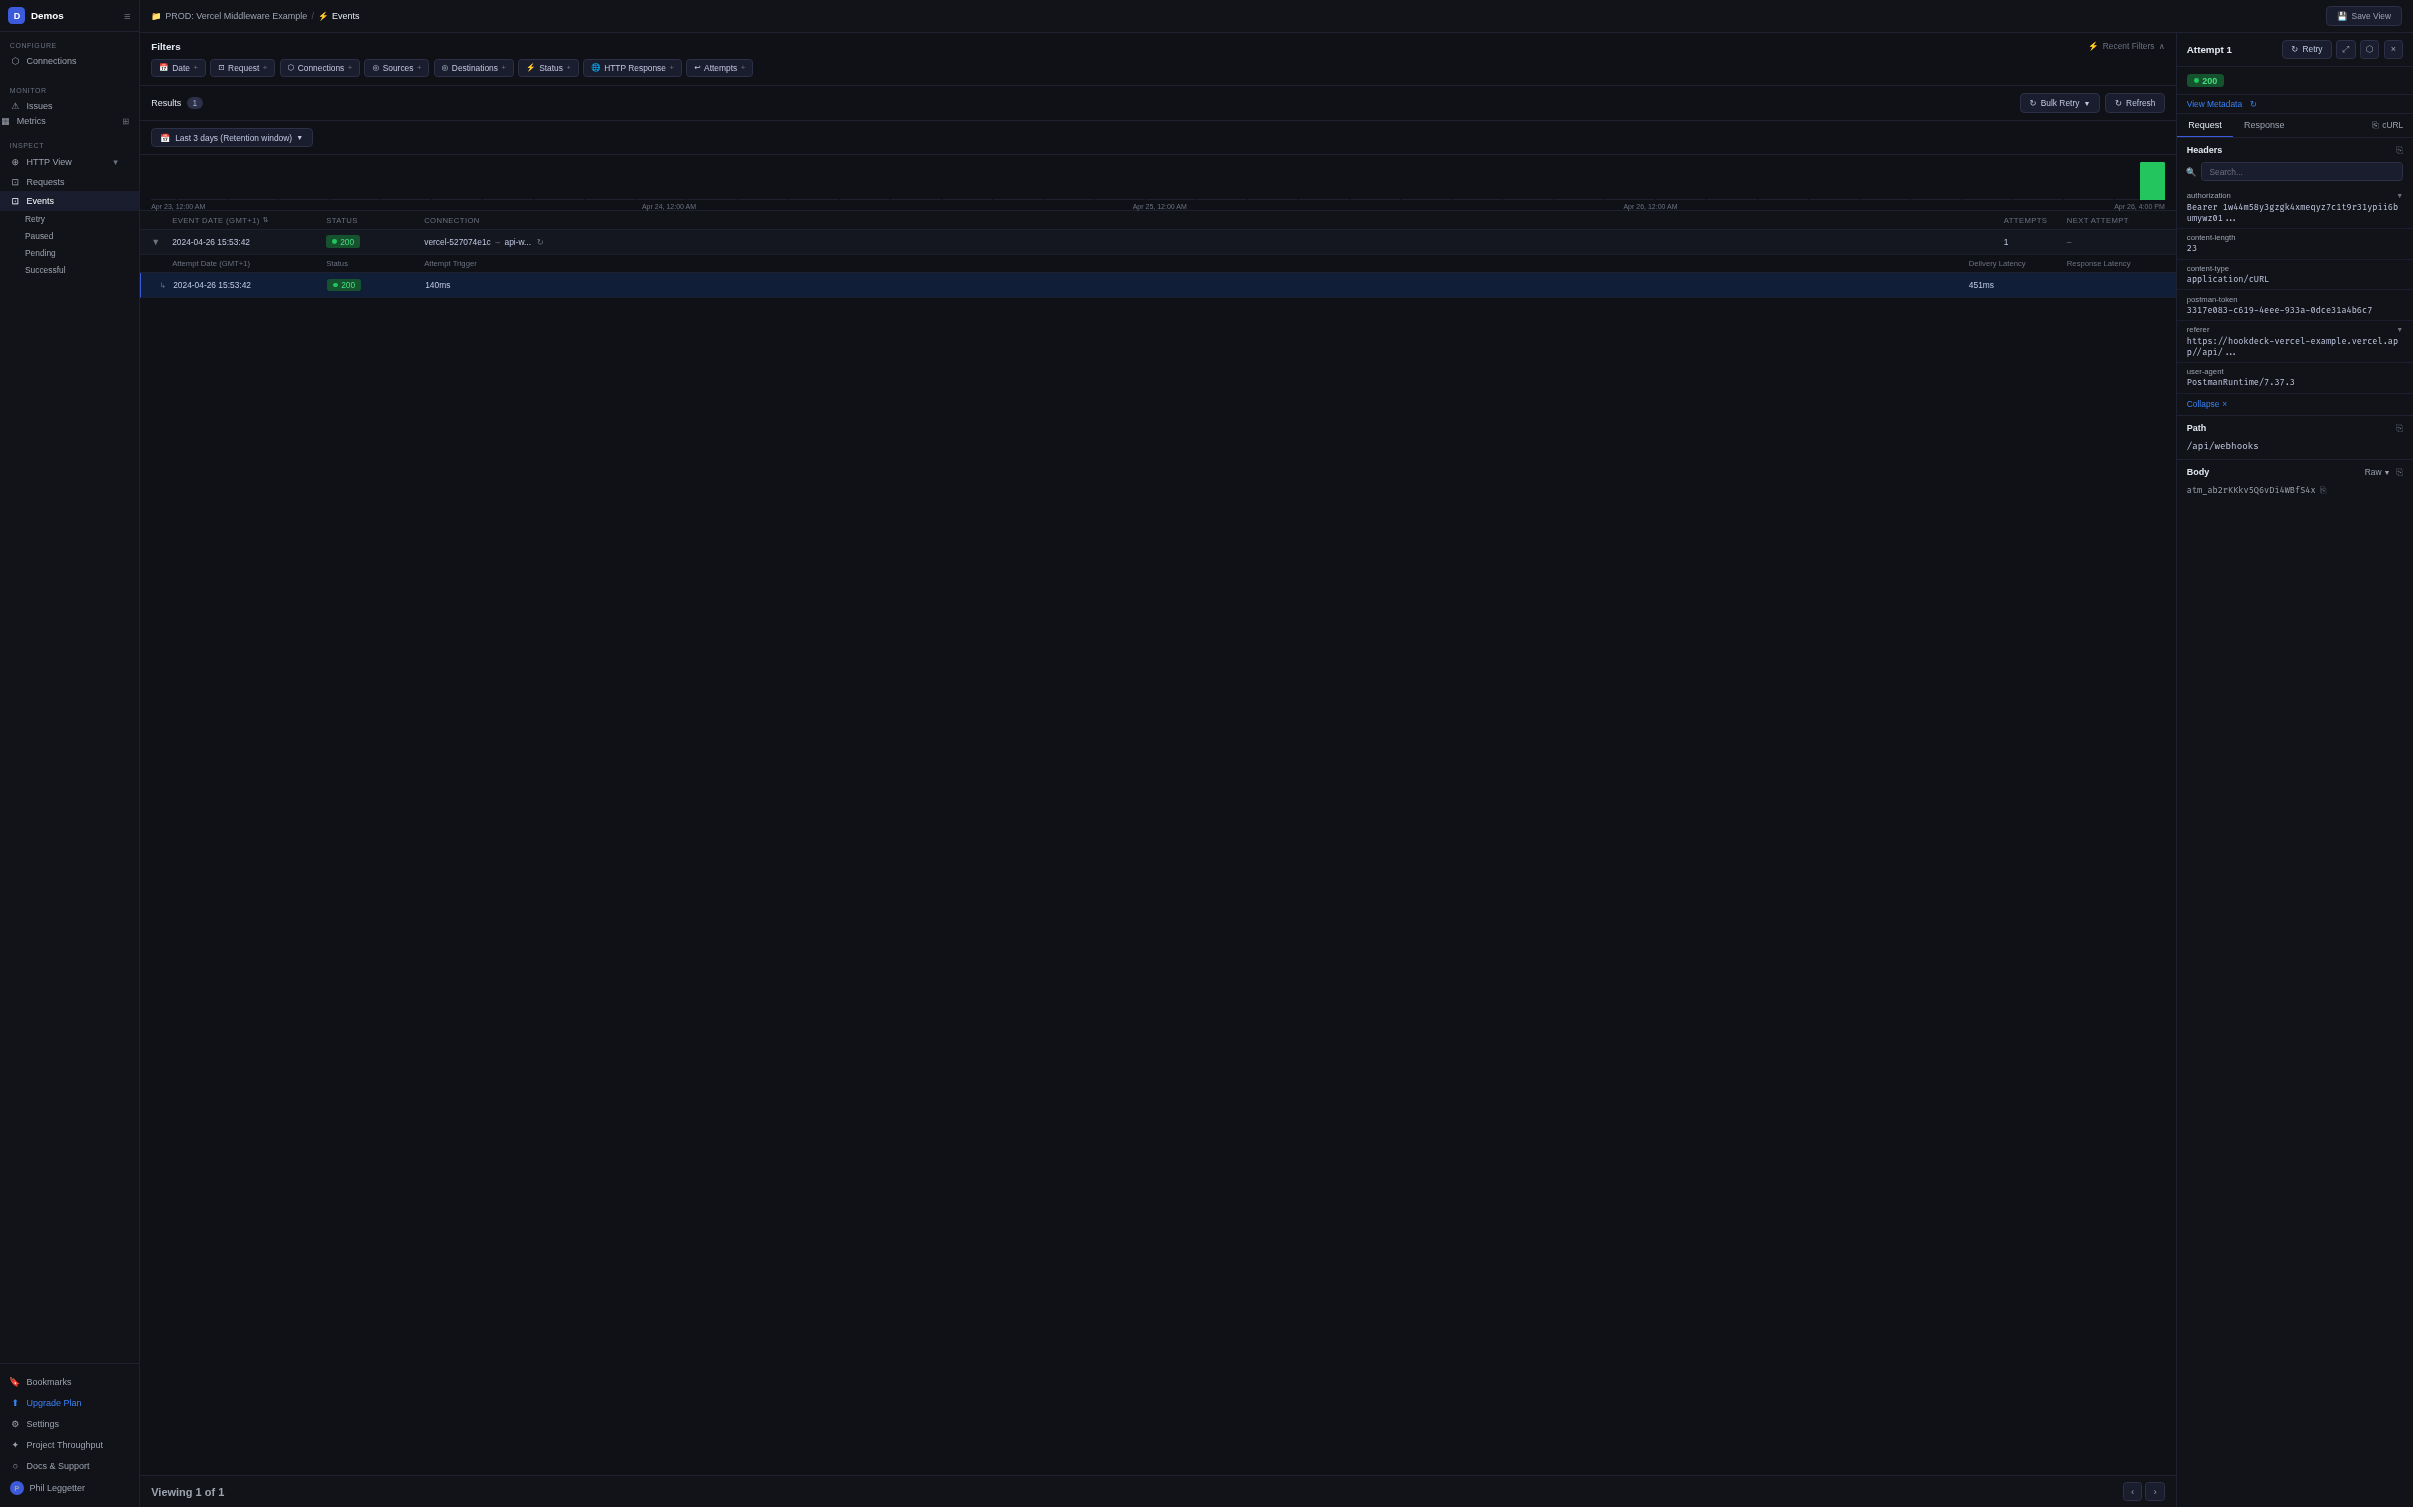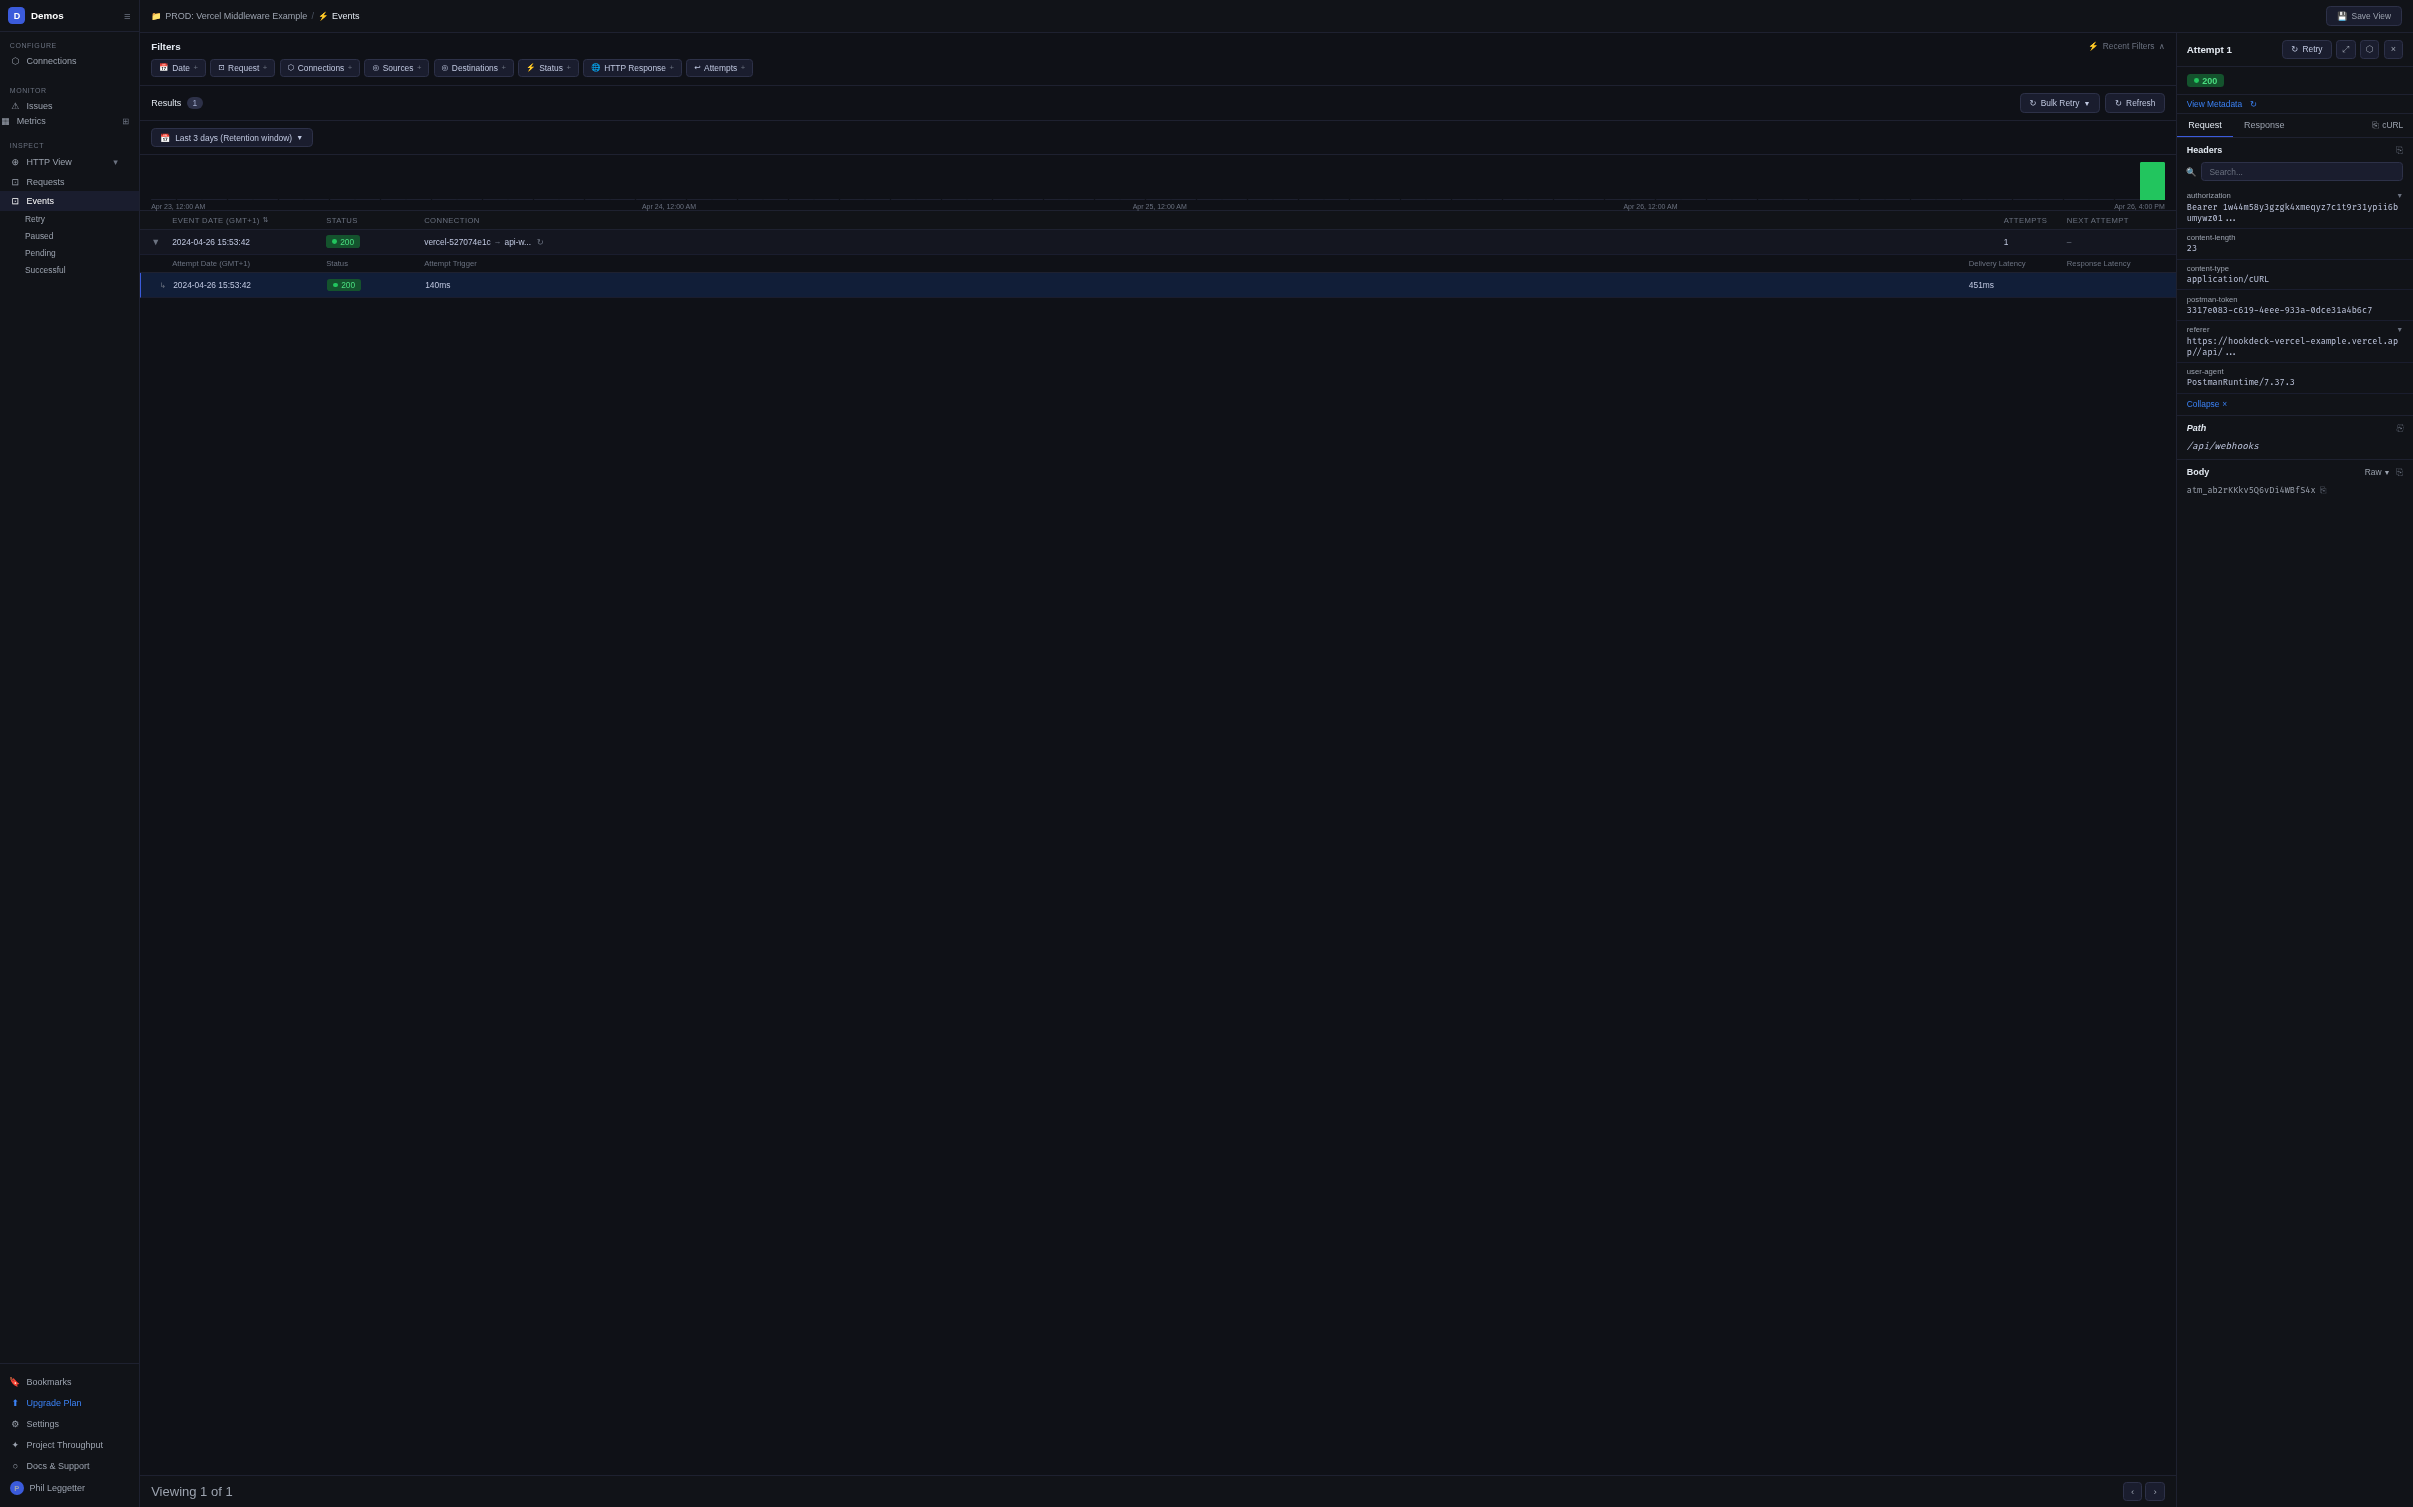--- a/index.html
+++ b/index.html
@@ -75,21 +75,21 @@
     .attempt-row.selected { background: #111e38; border-left: 1.4px solid #3b5bdb; }
     .arrow-icon { color: #6b7280; font-size: 7.7px; }
     .connection-text { color: #c0c8e0; font-size: 8.4px; display: flex; align-items: center; gap: 3px; }
     .arrow-right { color: #6b7280; font-size: 7.7px; }
     .cell-text { color: #c0c8e0; font-size: 8.4px; }
     .cell-dim { color: #6b7280; font-size: 8.4px; }
     .retry-icon { color: #6b7280; cursor: pointer; margin-left: 2.8px; }
 
     
     .viewing-footer { display: flex; align-items: center; justify-content: space-between; padding: 5.6px 11.2px; border-top: 0.7px solid #1e2130; background: #111318; }
-    .viewing-text { color: #9ca3af; font-size: 13px; }
+    .viewing-text { color: #9ca3af; font-size: 11px; font-weight: bold; }
     .nav-btns { display: flex; gap: 2.8px; }
     .nav-btn { width: 19.6px; height: 19.6px; display: flex; align-items: center; justify-content: center; background: #1a1d2e; border: 0.7px solid #2d3148; border-radius: 3.5px; color: #9ca3af; cursor: pointer; font-size: 9.8px; }
 
     
     .detail-panel { width: 237px; background: #111318; border-left: 0.7px solid #1e2130; display: flex; flex-direction: column; overflow: hidden; flex-shrink: 0; }
     .detail-header { display: flex; align-items: center; justify-content: space-between; padding: 7px 9.8px; border-bottom: 0.7px solid #1e2130; }
     .detail-title { font-weight: 600; color: #e2e8f0; font-size: 9.8px; display: flex; align-items: center; gap: 5.6px; }
     .detail-actions { display: flex; align-items: center; gap: 4.2px; }
     .detail-action-btn { width: 19.6px; height: 19.6px; display: flex; align-items: center; justify-content: center; background: #1a1d2e; border: 0.7px solid #2d3148; border-radius: 3.5px; color: #9ca3af; cursor: pointer; font-size: 9px; }
     .retry-btn { display: flex; align-items: center; gap: 4.2px; padding: 3.5px 8.4px; background: #1a1d2e; border: 0.7px solid #2d3148; border-radius: 4.2px; color: #c0c8e0; cursor: pointer; font-size: 8.4px; }
@@ -111,21 +111,21 @@
     .detail-section-title { font-weight: 600; color: #e2e8f0; font-size: 9px; }
     .copy-btn { color: #6b7280; cursor: pointer; font-size: 9px; }
     .header-search { display: flex; align-items: center; gap: 4.2px; padding: 2.8px 9.8px 5.6px; }
     .header-search input { width: 100%; background: #1a1d2e; border: 0.7px solid #2d3148; border-radius: 3.5px; padding: 3.5px 7px; color: #c0c8e0; font-size: 8.4px; outline: none; }
     .header-search input::placeholder { color: #6b7280; }
     .header-item { padding: 4.2px 9.8px; border-bottom: 0.7px solid #1a1d2e; }
     .header-key { color: #9ca3af; font-size: 7.7px; margin-bottom: 1.4px; display: flex; align-items: center; justify-content: space-between; }
     .header-value { color: #c0c8e0; font-size: 8.4px; word-break: break-all; font-family: 'SF Mono', 'Fira Code', monospace; }
     .collapse-btn { display: flex; align-items: center; gap: 2.8px; color: #3b82f6; font-size: 8.4px; cursor: pointer; padding: 5.6px 9.8px; }
 
-    .path-section { border-bottom: 0.7px solid #1e2130; font-style: italic; }
+    .path-section { border-bottom: 0.7px solid #1e2130; }
     .path-section-header { display: flex; align-items: center; justify-content: space-between; padding: 7px 9.8px 4.2px; }
     .path-value { padding: 2.8px 9.8px 7px; color: #c0c8e0; font-size: 9px; font-family: 'SF Mono', 'Fira Code', monospace; }
 
     .body-section { }
     .body-section-header { display: flex; align-items: center; justify-content: space-between; padding: 7px 9.8px 4.2px; }
     .body-raw-toggle { display: flex; align-items: center; gap: 2px; color: #9ca3af; font-size: 8.4px; }
     .body-value { padding: 2.8px 9.8px 4.2px; color: #9ca3af; font-size: 8.4px; font-family: 'SF Mono', 'Fira Code', monospace; word-break: break-all; display: flex; align-items: center; gap: 4.2px; }
 
     ::-webkit-scrollbar { width: 4.2px; height: 4.2px; }
     ::-webkit-scrollbar-track { background: transparent; }

